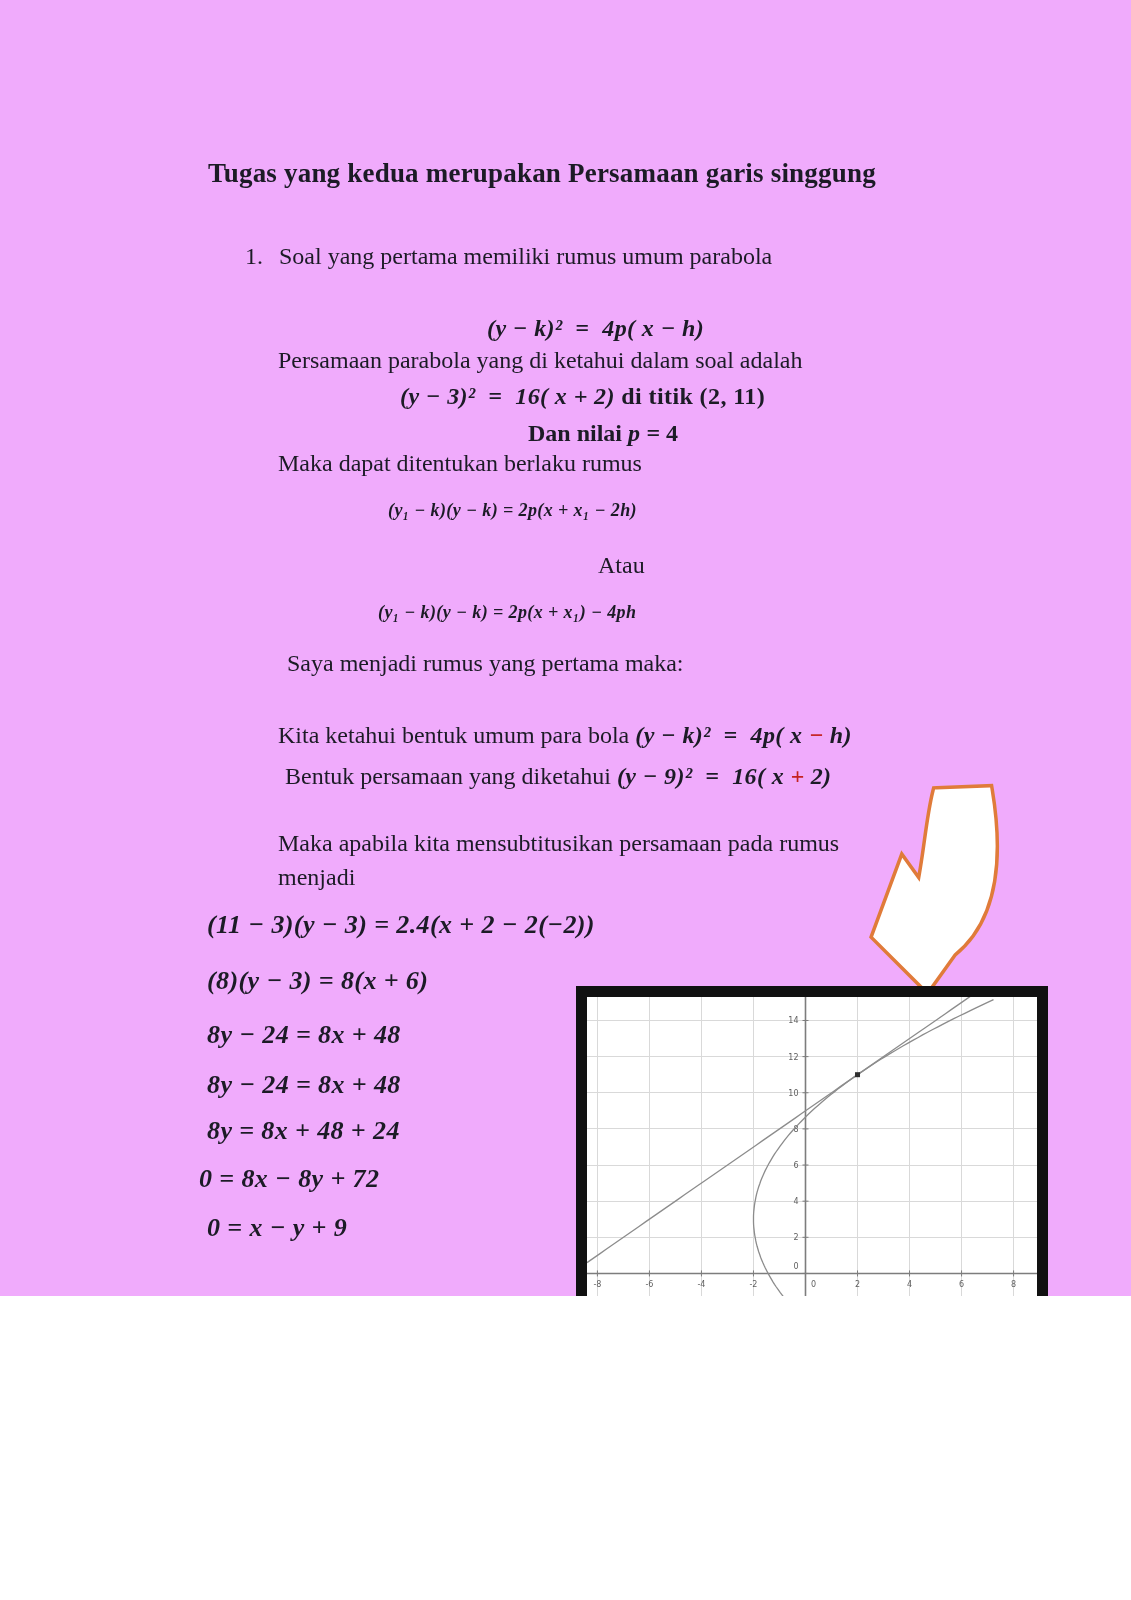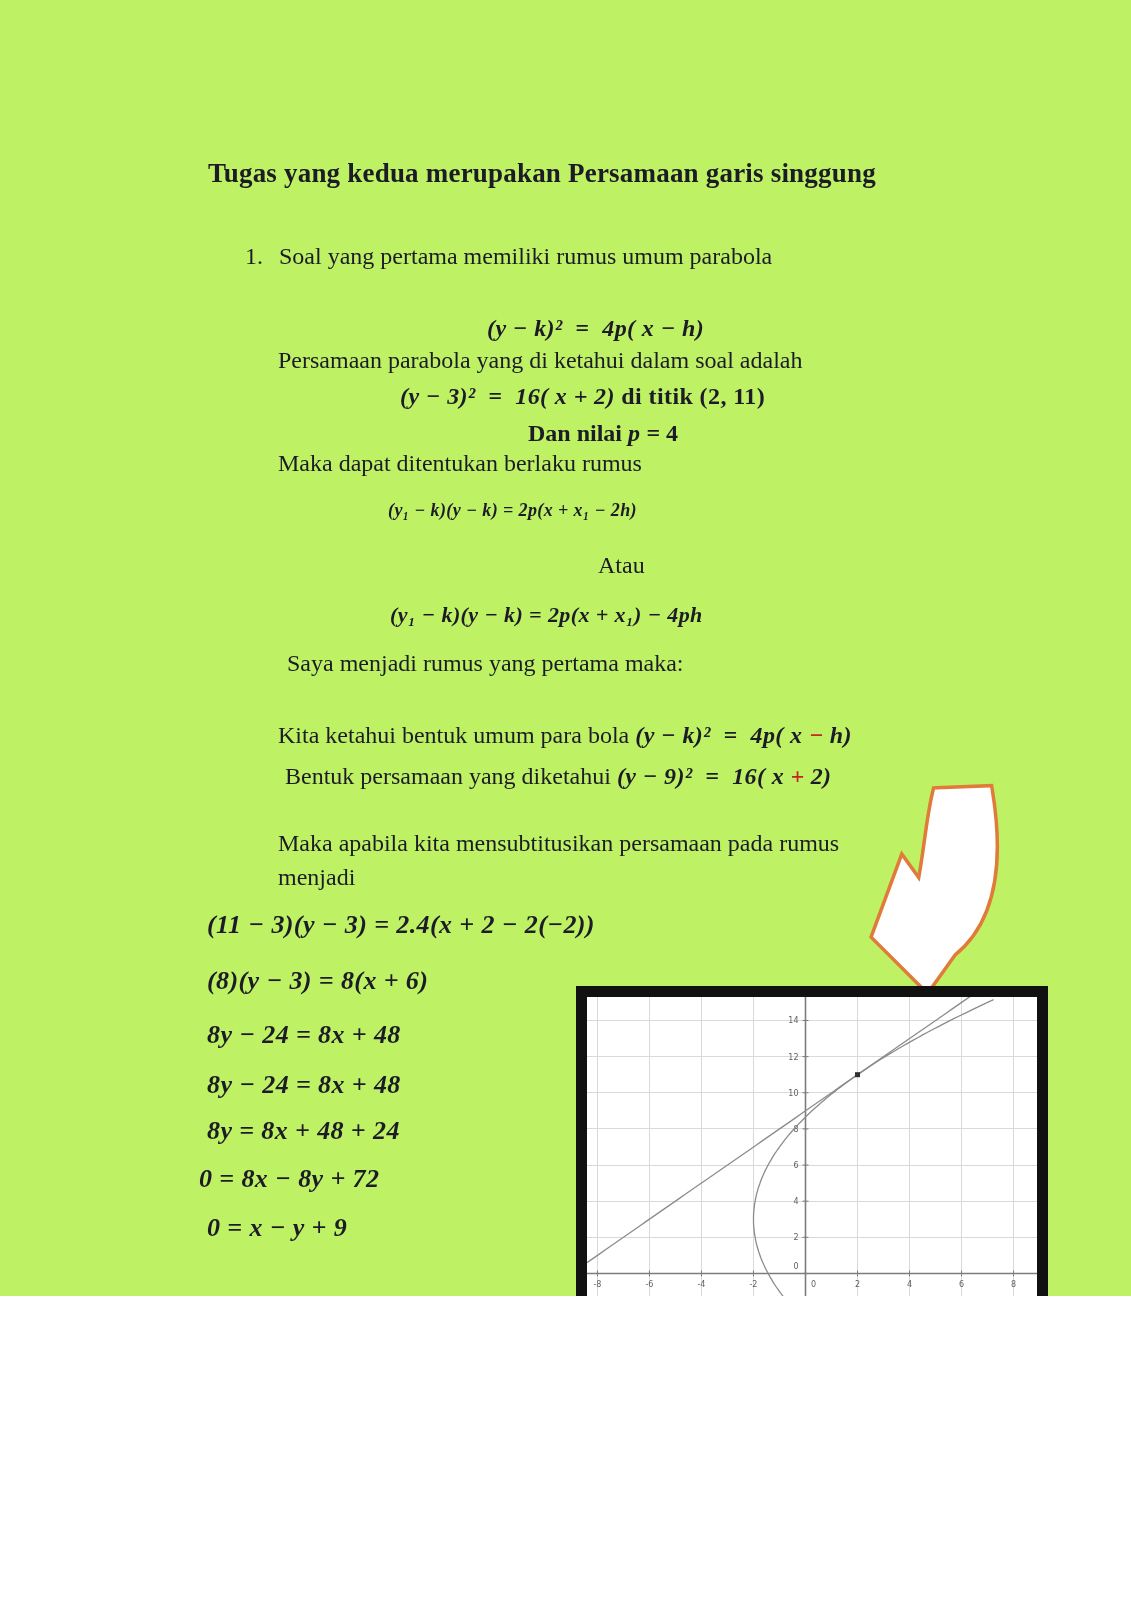--- a/index.html
+++ b/index.html
@@ -1,16 +1,16 @@
 <!DOCTYPE html>
 <html><head>
 <meta charset="utf-8">
 <style>
   html,body{margin:0;padding:0;background:#ffffff;}
-  .page{position:relative;width:1131px;height:1296px;background:#bef264;overflow:hidden;
+  .page{position:relative;width:1131px;height:1296px;background:#f0abfc;overflow:hidden;
         font-family:"Liberation Serif","DejaVu Serif",serif;color:#1c1b26;}
   .line{position:absolute;white-space:pre;font-size:24px;line-height:1.15;}
   .title{font-size:27px;font-weight:bold;letter-spacing:.2px;}
   .b{font-weight:bold;}
   .math{font-style:italic;font-weight:600;letter-spacing:.4px;}
   .up{font-style:normal;margin-top:32px;}
   .deriv{font-size:26px;font-style:italic;font-weight:600;letter-spacing:.4px;}
   .num{margin-right:16px;}
   .red{font-style:italic;font-weight:600;}
   .graph-frame{position:absolute;left:576px;top:986px;width:450px;height:374px;
@@ -34,21 +34,21 @@
   <div class="line math b" style="left:400px;top:383px"><span>(y − 3)²  =  16( x + 2)</span><span class="up"> di titik (2, 11)</span></div>
 
   <div class="line b" style="left:528px;top:420px"><span>Dan nilai </span><span class="math">p</span><span> = 4</span></div>
 
   <div class="line" style="left:278px;top:450px">Maka dapat ditentukan berlaku rumus</div>
 
   <div class="line math" style="left:388px;top:500px;font-size:18px">(y₁ − k)(y − k) = 2p(x + x₁ − 2h)</div>
 
   <div class="line" style="left:598px;top:552px">Atau</div>
 
-  <div class="line math" style="left:390px;top:602px;font-size:22px">(y₁ − k)(y − k) = 2p(x + x₁) − 4ph</div>
+  <div class="line math" style="left:378px;top:602px;font-size:18px">(y₁ − k)(y − k) = 2p(x + x₁) − 4ph</div>
 
   <div class="line" style="left:287px;top:650px">Saya menjadi rumus yang pertama maka:</div>
 
   <div class="line" style="left:278px;top:722px"><span>Kita ketahui bentuk umum para bola </span><span class="math">(y − k)²  =  4p( x </span><span class="red" style="color: rgb(196, 34, 32);">−</span><span class="math"> h)</span></div>
 
   <div class="line" style="left:285px;top:763px"><span>Bentuk persamaan yang diketahui </span><span class="math">(y − 9)²  =  16( x </span><span class="red" style="color: rgb(196, 34, 32);">+</span><span class="math"> 2)</span></div>
 
   <div class="line" style="left:278px;top:830px">Maka apabila kita mensubtitusikan persamaan pada rumus</div>
   <div class="line" style="left:278px;top:864px">menjadi</div>
 

